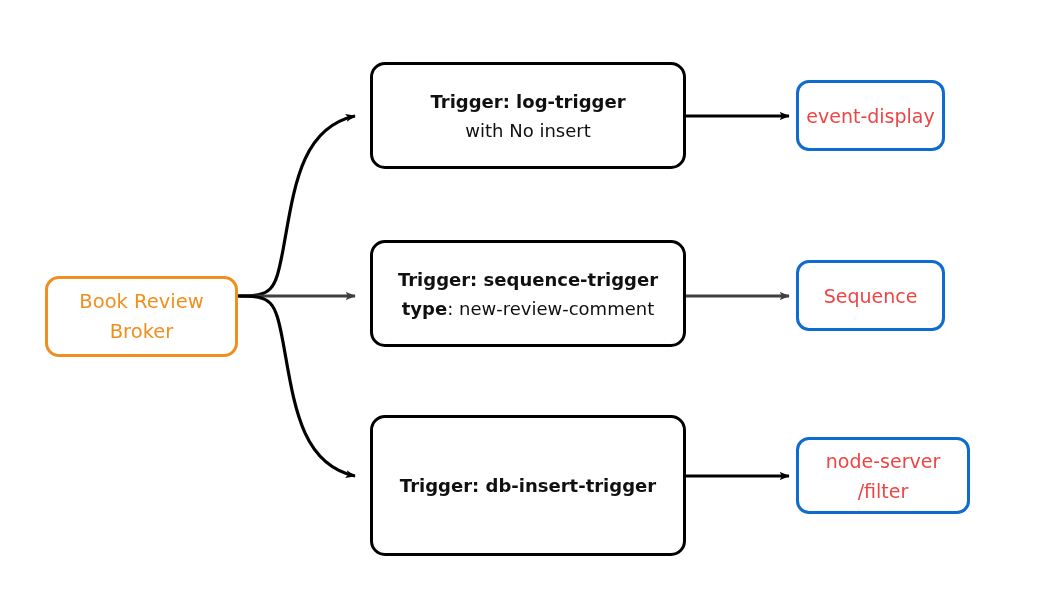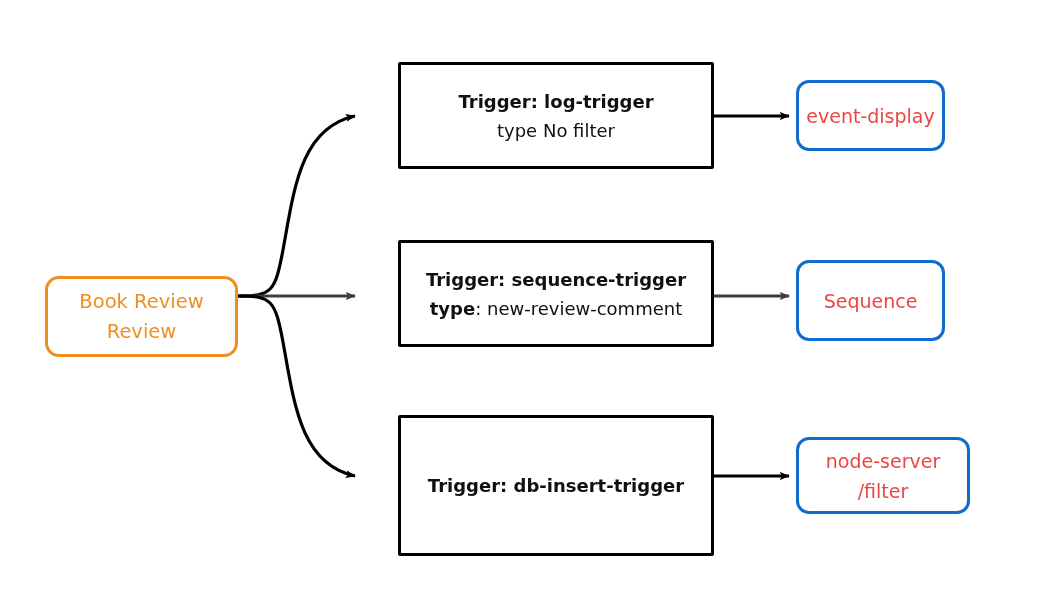--- a/index.html
+++ b/index.html
@@ -38,25 +38,24 @@
   .node-broker {
     border: 3px solid #ef8f20;
     border-radius: 14px;
     color: #ef8f20;
     font-size: 19.5px;
     line-height: 30px;
     margin-top: 20px;
   }
   .node-trigger {
     border: 3px solid #000000;
-    border-radius: 2px;
+    border-radius: 15px;
     color: #101010;
     font-size: 18px;
     line-height: 29px;
-    margin-left: 28px;
   }
   .node-service {
     border: 3px solid #0f6cce;
     border-radius: 13px;
     color: #ef4444;
     font-size: 19px;
     line-height: 30px;
   }
   .ln { display: block; white-space: nowrap; }
   .b { font-weight: bold; }
@@ -84,42 +83,42 @@
 
     <path d="M686,116 L789,116" fill="none" stroke="#000000" stroke-width="3.2" marker-end="url(#ah-black)"></path>
 
     <path d="M686,296 L789,296" fill="none" stroke="#3f3f3f" stroke-width="3.0" marker-end="url(#ah-gray)"></path>
 
     <path d="M686,476 L789,476" fill="none" stroke="#000000" stroke-width="3.2" marker-end="url(#ah-black)"></path>
   </svg>
 
   <div class="node node-broker" style="left:45px; top:256px; width:193px; height:81px;">
     <span class="ln">Book Review</span>
-    <span class="ln">Review</span>
+    <span class="ln">Broker</span>
   </div>
 
   <div class="node node-trigger" style="left:370px; top:62px; width:316px; height:107px;">
     <span class="ln b">Trigger: log-trigger</span>
-    <span class="ln"><span class="b"></span><span>type No filter</span></span>
+    <span class="ln"><span class="b"></span><span>with No insert</span></span>
   </div>
 
   <div class="node node-trigger" style="left:370px; top:240px; width:316px; height:107px;">
     <span class="ln b">Trigger: sequence-trigger</span>
     <span class="ln"><span class="b">type</span><span>: new-review-comment</span></span>
   </div>
 
   <div class="node node-trigger" style="left:370px; top:415px; width:316px; height:141px;">
     <span class="ln b">Trigger: db-insert-trigger</span>
   </div>
 
   <div class="node node-service" style="left:796px; top:80px; width:149px; height:71px;">
     <span class="ln">event-display</span>
   </div>
 
-  <div class="node node-service" style="left:796px; top:260px; width:149px; height:81px;">
+  <div class="node node-service" style="left:796px; top:260px; width:149px; height:71px;">
     <span class="ln">Sequence</span>
   </div>
 
   <div class="node node-service" style="left:796px; top:437px; width:174px; height:77px;">
     <span class="ln">node-server</span>
     <span class="ln">/filter</span>
   </div>
 
 </div>
 

